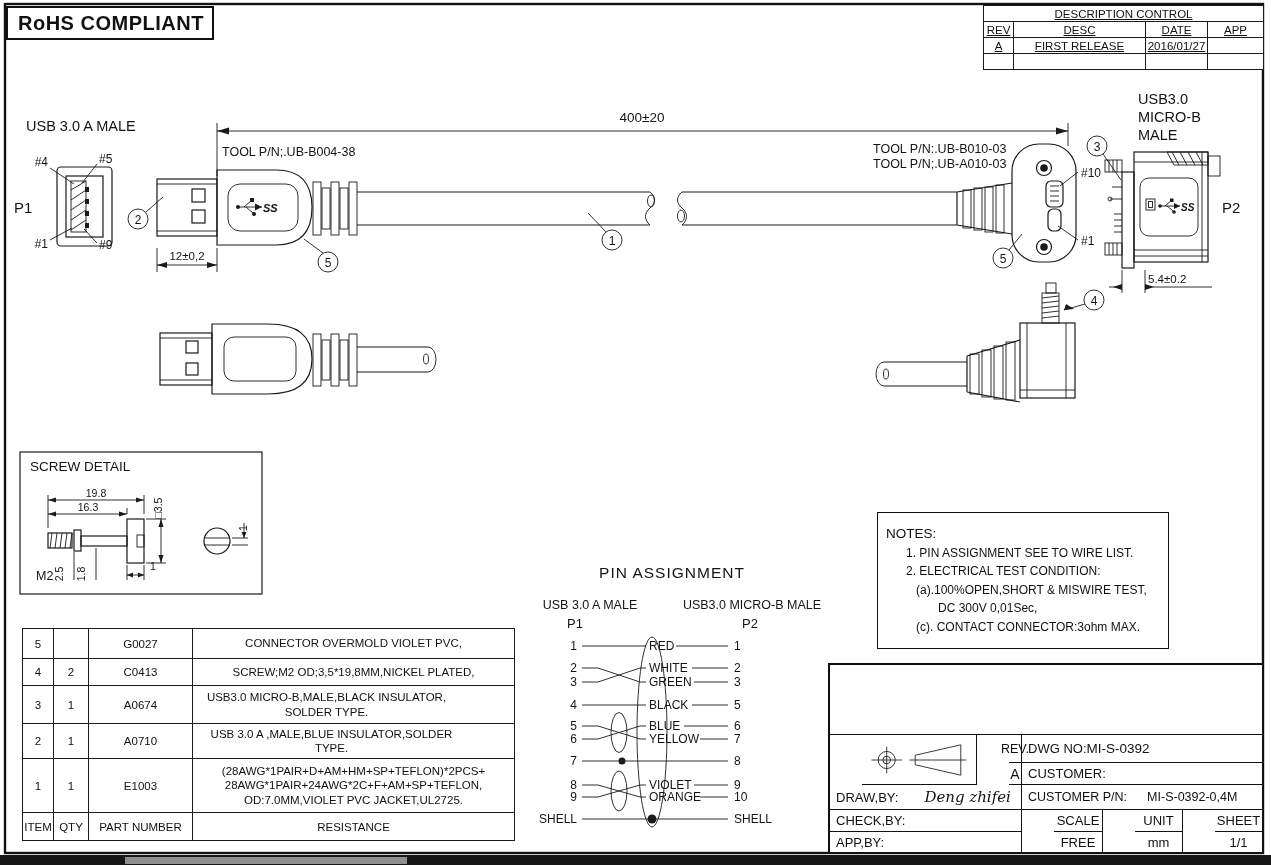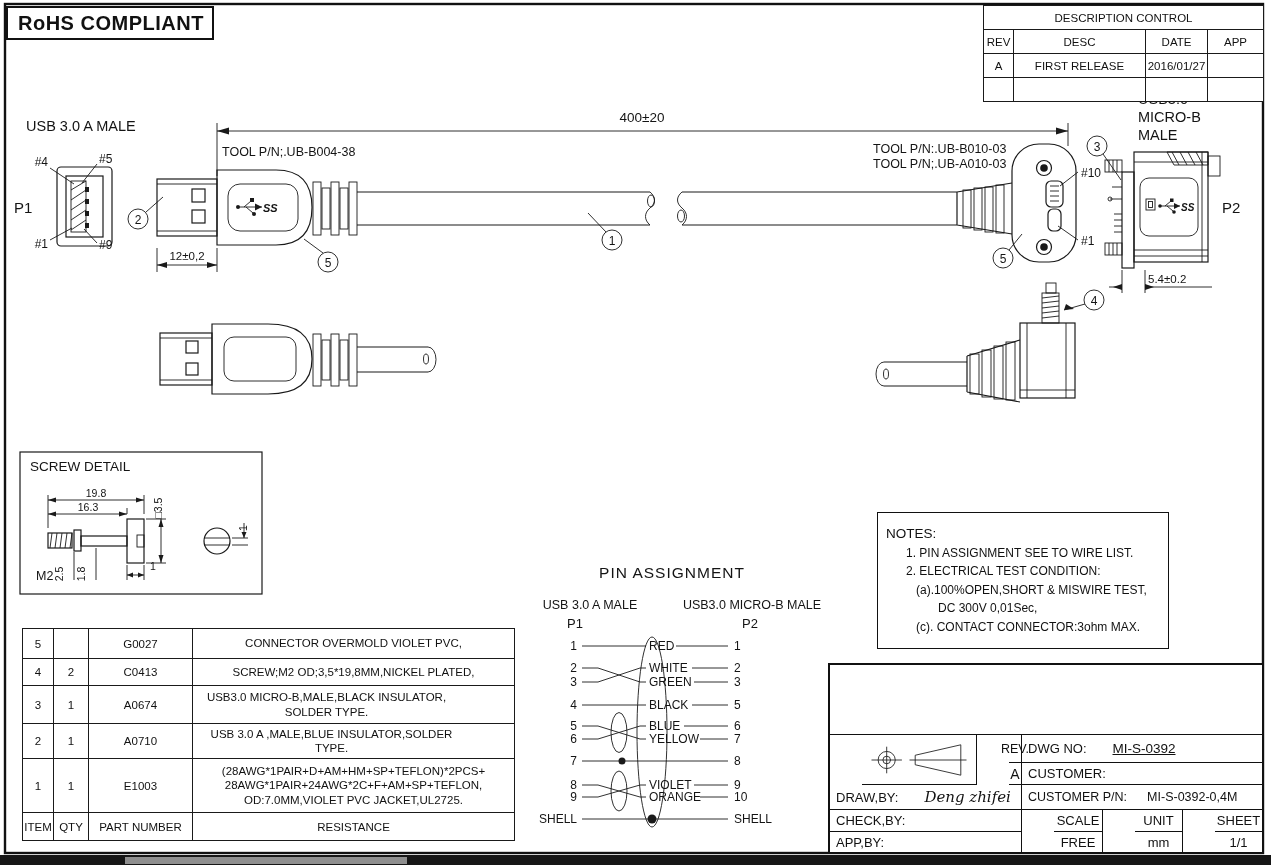--- a/index.html
+++ b/index.html
@@ -12,21 +12,21 @@
   .fb  { fill:#1a1a1a; stroke:none; }
 
   .rohs { position:absolute; left:6px; top:6px; width:208px; height:34px;
           border:2px solid #111; display:flex; align-items:center; padding-left:10px;
           font-weight:bold; font-size:20px; letter-spacing:0.5px; background:#fff; }
 
   table.grid { border-collapse:collapse; table-layout:fixed; background:#fff; }
   table.grid td { border:1.3px solid #1a1a1a; font-size:11.5px; text-align:center; overflow:hidden; }
 
   .desc-ctrl { position:absolute; left:983px; top:5px; width:280px; }
-  .desc-ctrl td { height:24px; }
+  .desc-ctrl td { height:16px;text-decoration:underline; }
 
   .bom { position:absolute; left:22px; top:628px; width:492px; font-size:12px; }
   .bom td { font-size:12.3px; }
   .bom td.desc { text-align:center; padding:2px 6px; line-height:1.25; }
 
   .notes { position:absolute; left:877px; top:512px; width:292px; height:137px;
            border:1.6px solid #111; font-size:12px; line-height:18.5px; padding-top:12px;
            white-space:nowrap; background:#fff; }
   .notes .nt { font-size:13.5px; padding-left:8px; }
   .notes .n1 { padding-left:28px; }
@@ -35,21 +35,21 @@
 
   .tblock { position:absolute; left:828px; top:663px; width:436px; height:191px;
             border:2px solid #111; display:grid;
             grid-template-columns:147px 45px 81px 80px 79px;
             grid-template-rows:70px 28px 22px 25px 22px 20px; background:#fff; }
   .tblock .cell { display:flex; align-items:center; font-size:13px; padding-left:6px; }
   .tblock .cc { justify-content:center; padding-left:0;margin-left:32px; }
   .tblock .br { border-right:1.3px solid #111; }
   .tblock .bb { border-bottom:1.3px solid #111; }
   .sig { font-family:"DejaVu Serif", serif; font-style:italic; font-size:15px; margin-left:26px; }
-  .dwgval { margin-left:26px; font-size:13.5px;text-decoration:underline; }
+  .dwgval { font-size:13.5px; }
   .pnval { margin-left:20px; font-size:12.5px; }
 
   .hscroll { position:absolute; left:0; top:855px; width:1271px; height:10px; background:#161616; }
   .hthumb  { position:absolute; left:125px; top:1.5px; width:282px; height:7px; background:#8f8f8f; }
 </style>
 </head>
 <body>
 
 <div class="page">
 

